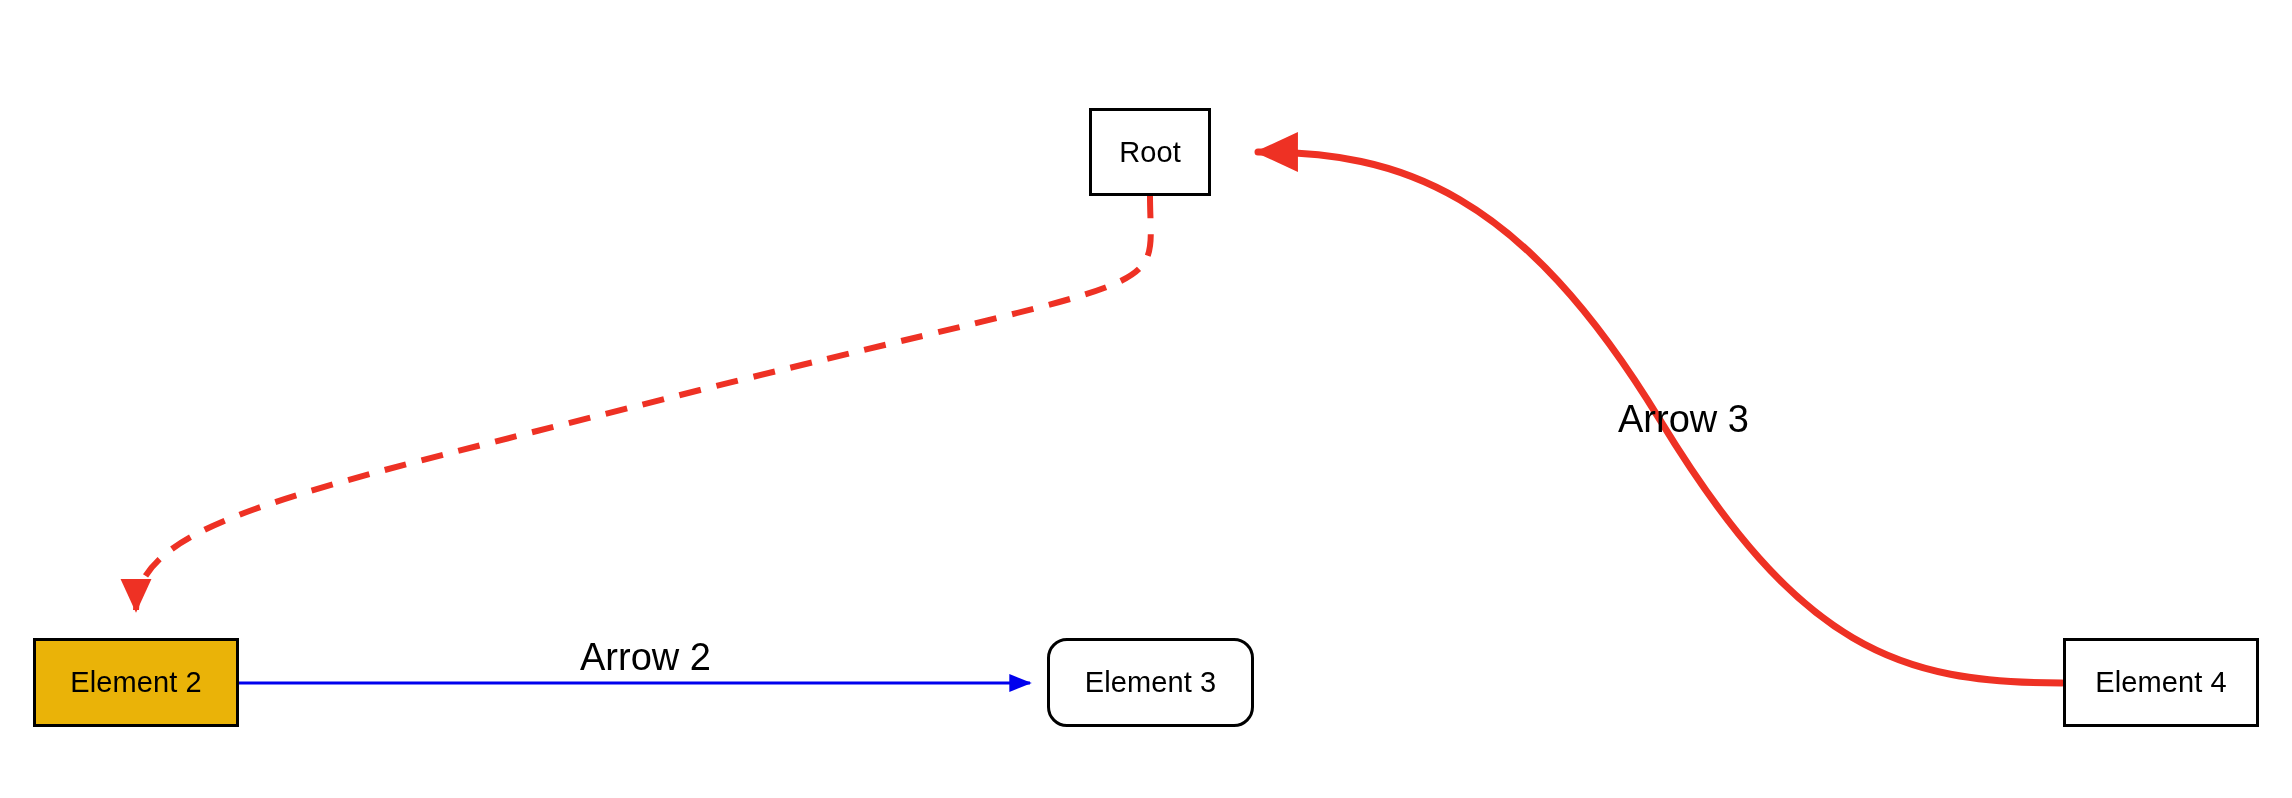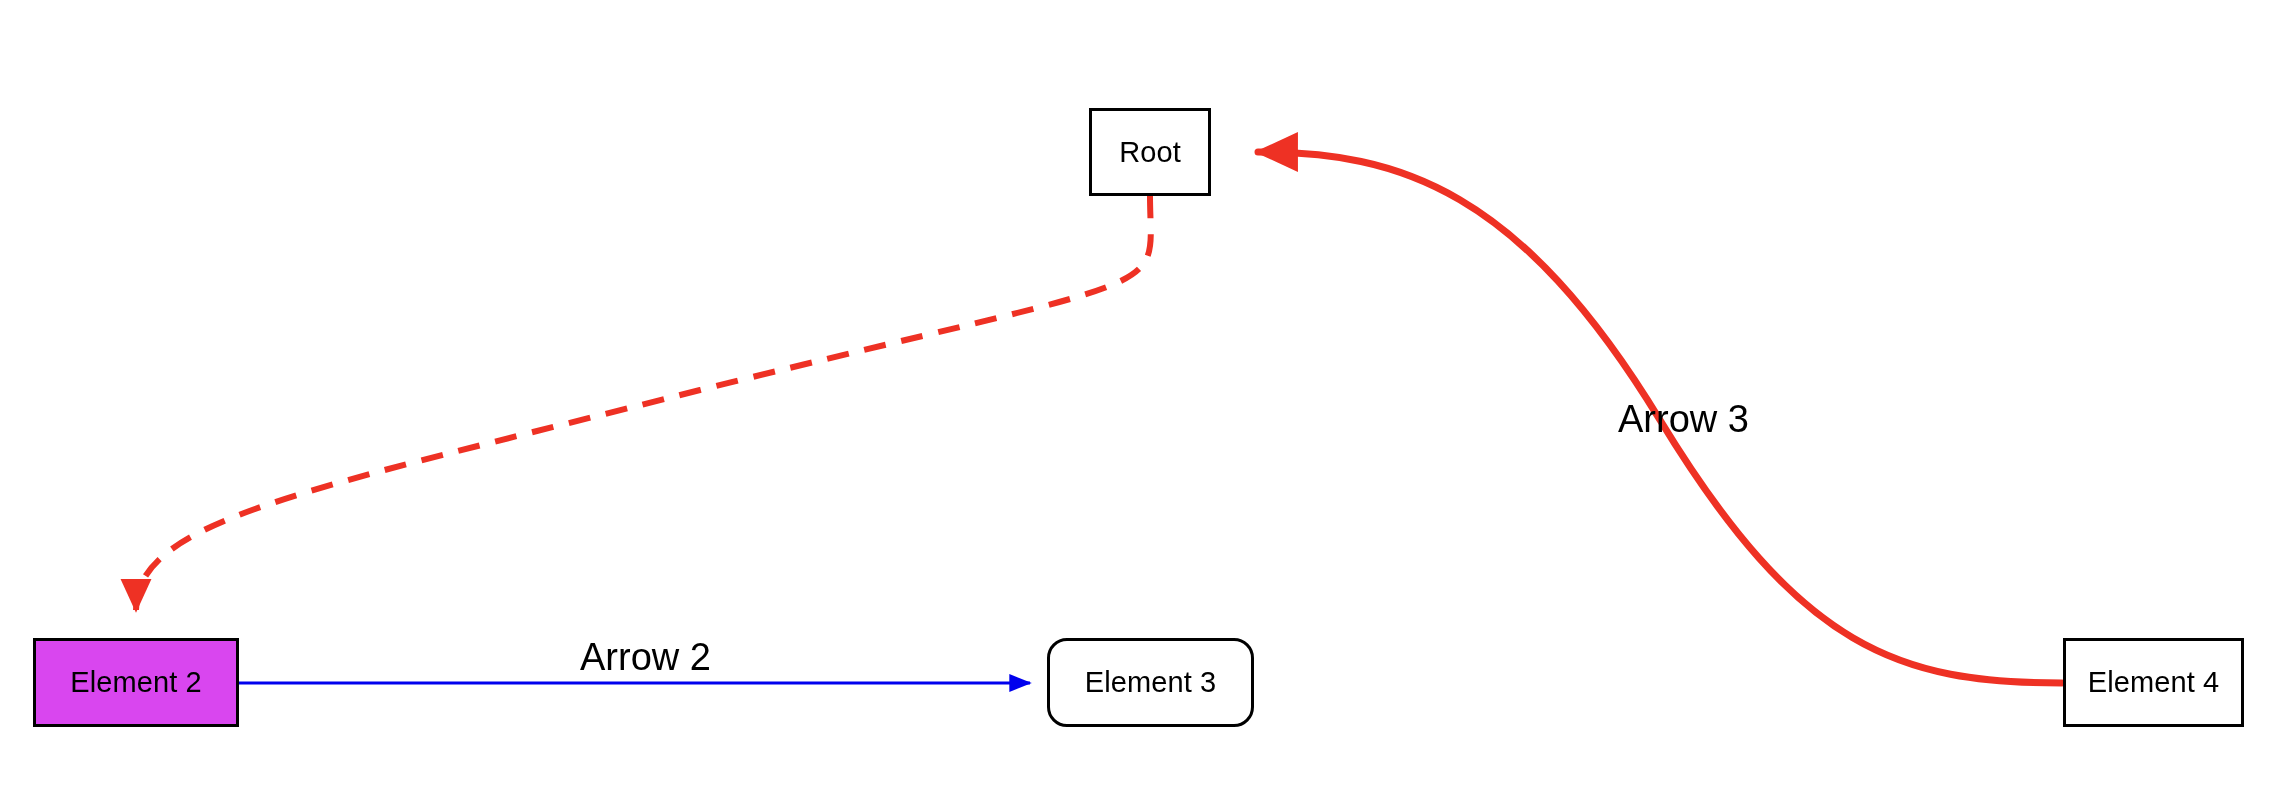--- a/index.html
+++ b/index.html
@@ -81,29 +81,29 @@
 
     <path id="path-edge-element2-element3" fill="none" stroke="#0000EE" stroke-width="3" stroke-linecap="butt" marker-end="url(#arrow-blue)" d="M 239 683 L 1030 683"></path>
 
     <path id="path-edge-element4-root" fill="none" stroke="#EE3124" stroke-width="7" stroke-linecap="round" marker-end="url(#arrow-red-solid)" d="M 2062 683 C 1900 683 1800 650 1660 420 C 1520 190 1400 152 1258 152"></path>
   </svg>
 
   <div class="node" id="node-root" style="left: 1089px; top: 108px; width: 122px; height: 88px; border-color: rgb(0, 0, 0); background: rgb(255, 255, 255);">
     <span class="node-label">Root</span>
   </div>
 
-  <div class="node" id="node-el2" style="left: 33px; top: 638px; width: 206px; height: 89px; border-color: rgb(0, 0, 0); background: #d946ef;">
+  <div class="node" id="node-el2" style="left: 33px; top: 638px; width: 206px; height: 89px; border-color: rgb(0, 0, 0); background: #eab308;">
     <span class="node-label">Element 2</span>
   </div>
 
   <div class="node" id="node-el3" style="left: 1047px; top: 638px; width: 207px; height: 89px; border-color: rgb(0, 0, 0); background: rgb(255, 255, 255); border-radius: 20px;">
     <span class="node-label">Element 3</span>
   </div>
 
-  <div class="node" id="node-el4" style="left: 2063px; top: 638px; width: 181px; height: 89px; border-color: rgb(0, 0, 0); background: rgb(255, 255, 255); text-align: right;">
+  <div class="node" id="node-el4" style="left: 2063px; top: 638px; width: 196px; height: 89px; border-color: rgb(0, 0, 0); background: rgb(255, 255, 255); text-align: right;">
     <span class="node-label">Element 4</span>
   </div>
 
   <div class="edge-label" id="label-arrow2" style="left: 580px; top: 638px;">Arrow 2</div>
 
   <div class="edge-label" id="label-arrow3" style="left: 1598px; top: 400px;">Arrow 3</div>
 
 </div>
 
 </body></html>

